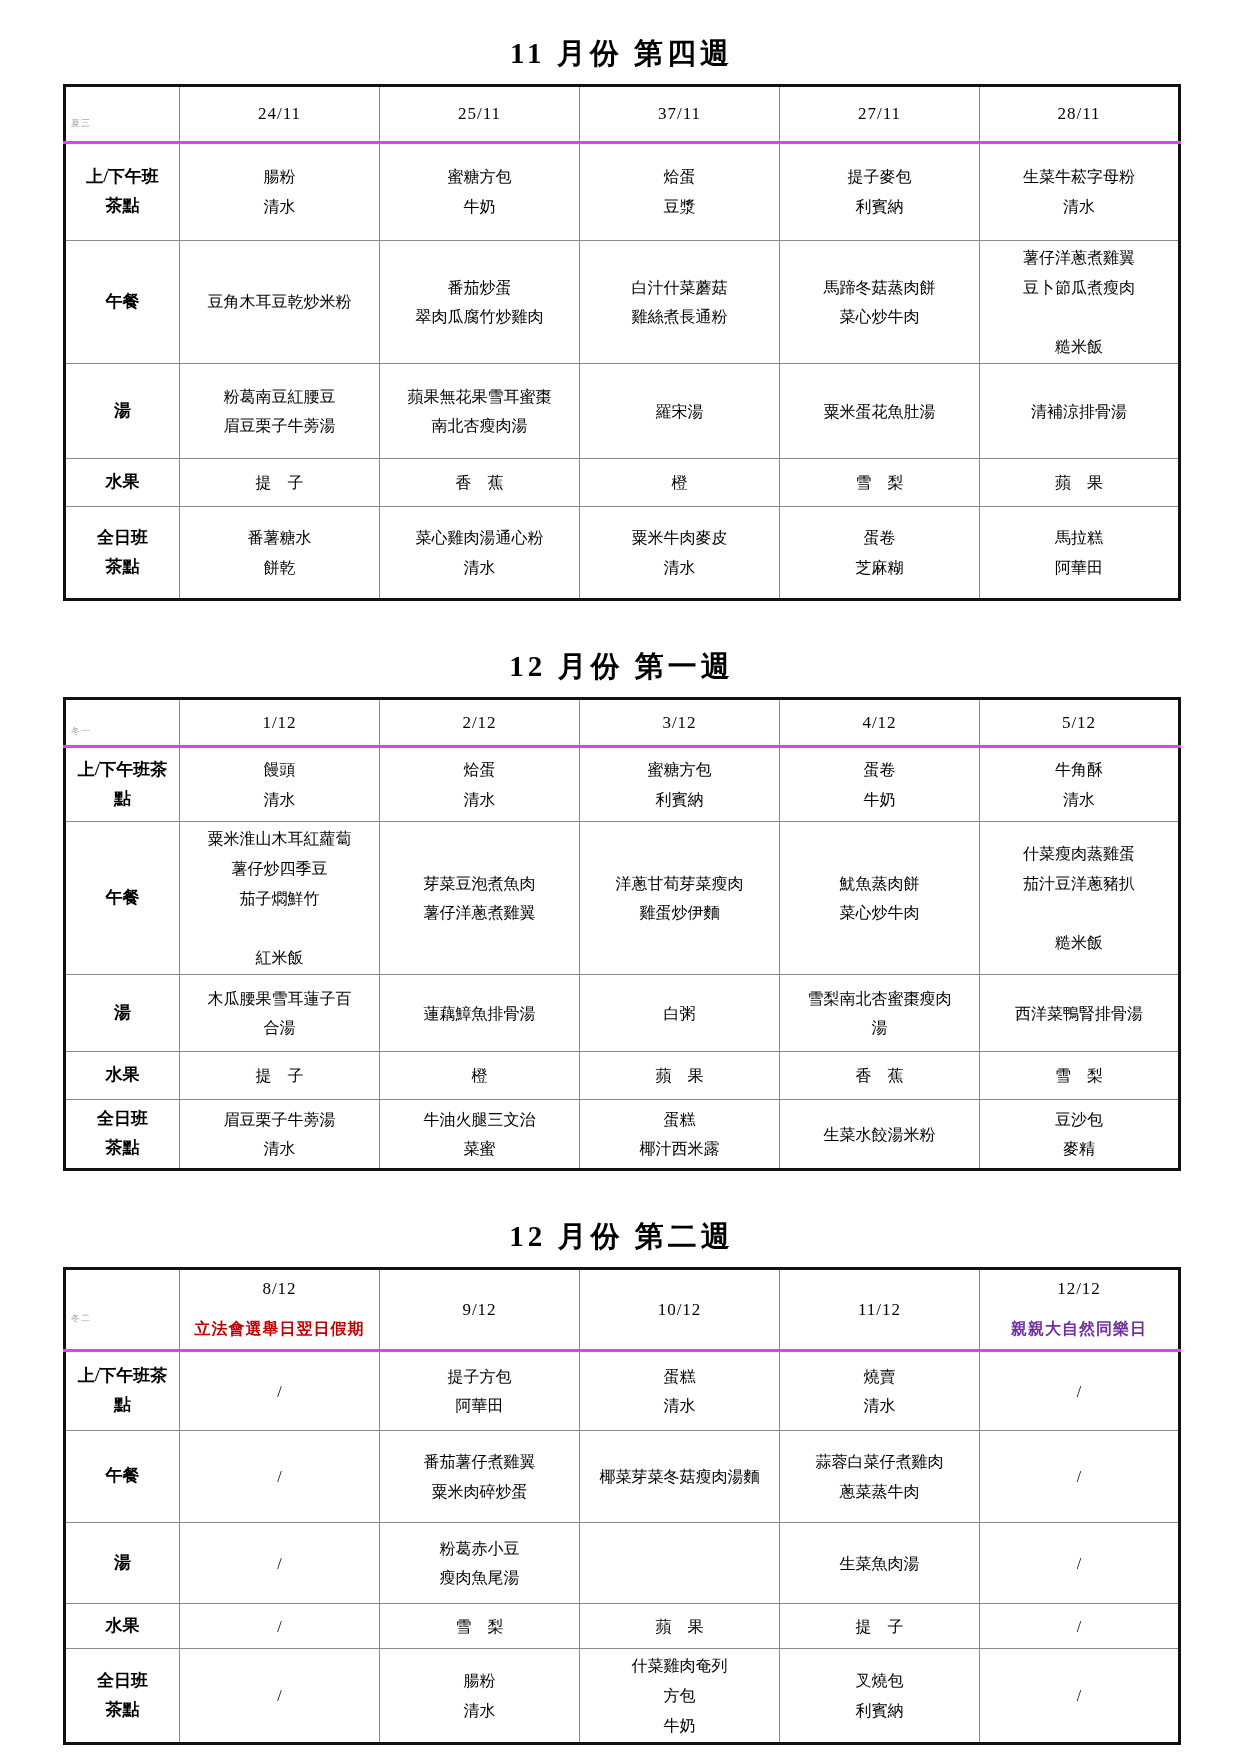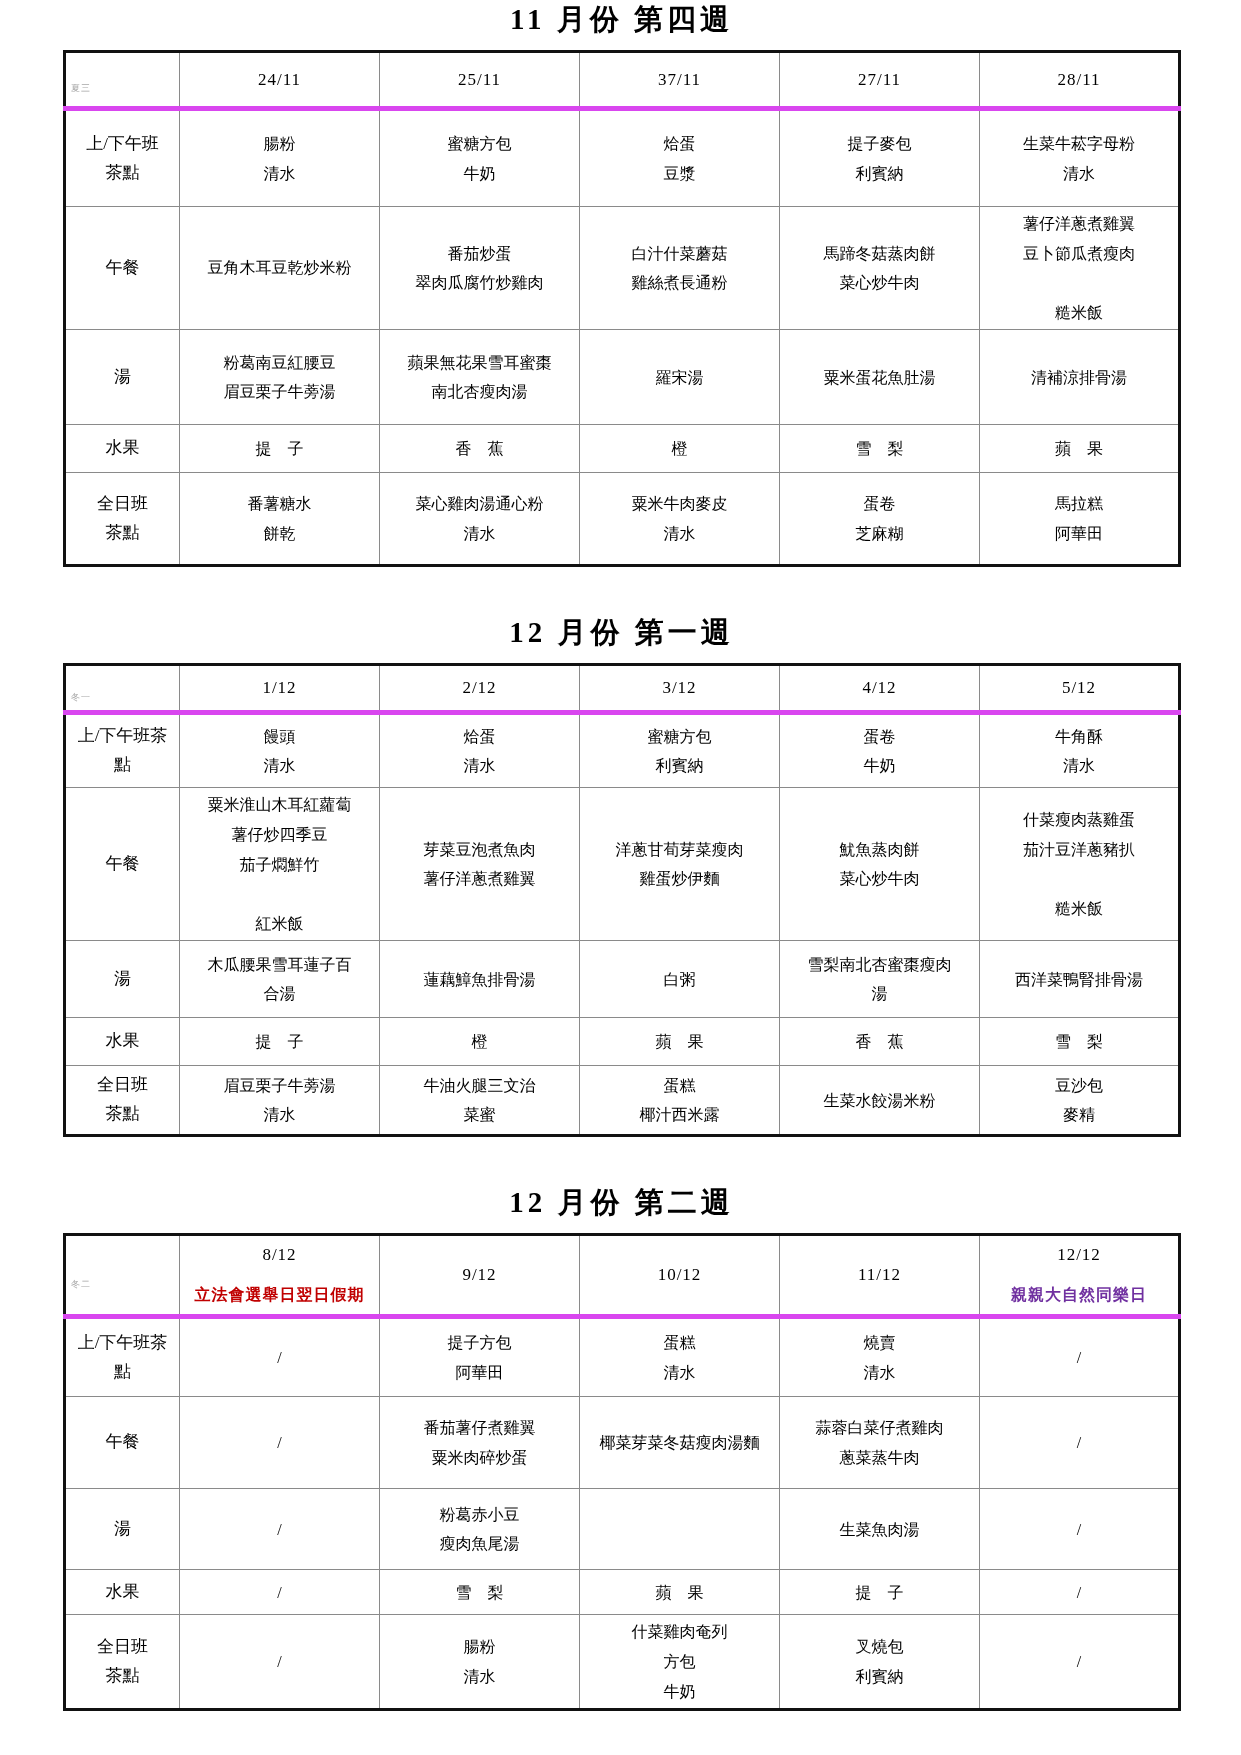--- a/index.html
+++ b/index.html
@@ -1,43 +1,43 @@
 <!DOCTYPE html>
 <html><head>
 <meta charset="utf-8">
 <style>
   html,body{margin:0;padding:0;background:#ffffff;}
   body{
     width:1241px;height:1755px;
     font-family:"Liberation Serif","DejaVu Serif",serif;
     color:#000;overflow:hidden;
   }
-  .sheet{}
+  .sheet{padding-top:34px;}
   .menu{width:1117px;margin:0 auto 0 63px;}
   .title{
     text-align:center;font-size:29px;font-weight:bold;letter-spacing:4px;
     margin:0 0 10px 0;
   }
   .menu + .menu .title{margin-top:46px;}
   table.grid{
     border-collapse:collapse;width:1117px;table-layout:fixed;
     border:3px solid #111;
   }
   col.c-label{width:115px;}
   col.c-day{width:200px;}
   td,th{
     border:1px solid #8a8a8a;
     vertical-align:middle;text-align:center;
     padding:2px 5px;box-sizing:border-box;
   }
-  tr.hr td{border-bottom:5px solid #d946ef;font-family:Liberation Serif, serif;}
+  tr.hr td{border-bottom:3px solid #d946ef;font-family:Liberation Serif, serif;}
   .date{font-size:17px;letter-spacing:1px;}
   .corner{vertical-align:middle;text-align:left;}
   .season{font-size:9px;color:#a8a8a8;letter-spacing:1px;display:block;margin-top:18px;}
-  .rl{font-size:17px;white-space:pre-line;line-height:1.7;font-weight:normal;}
+  .rl{font-size:17px;white-space:pre-line;line-height:1.7;font-weight:bold;}
   .cell{font-size:16px;white-space:pre-line;line-height:1.85;}
   .note{font-size:16px;font-weight:bold;margin-top:20px;letter-spacing:1px;}
   .note.red{color:#c00000;}
   .note.purple{color:#7030a0;}
   
   .t1 tr.hr{height:57px}.t1 tr.r0{height:98px}.t1 tr.r1{height:114px}
   .t1 tr.r2{height:95px}.t1 tr.r3{height:48px}.t1 tr.r4{height:93px}
   .t2 tr.hr{height:48px}.t2 tr.r0{height:75px}.t2 tr.r1{height:138px}
   .t2 tr.r2{height:77px}.t2 tr.r3{height:48px}.t2 tr.r4{height:70px}
   .t3 tr.hr{height:82px}.t3 tr.r0{height:80px}.t3 tr.r1{height:92px}

